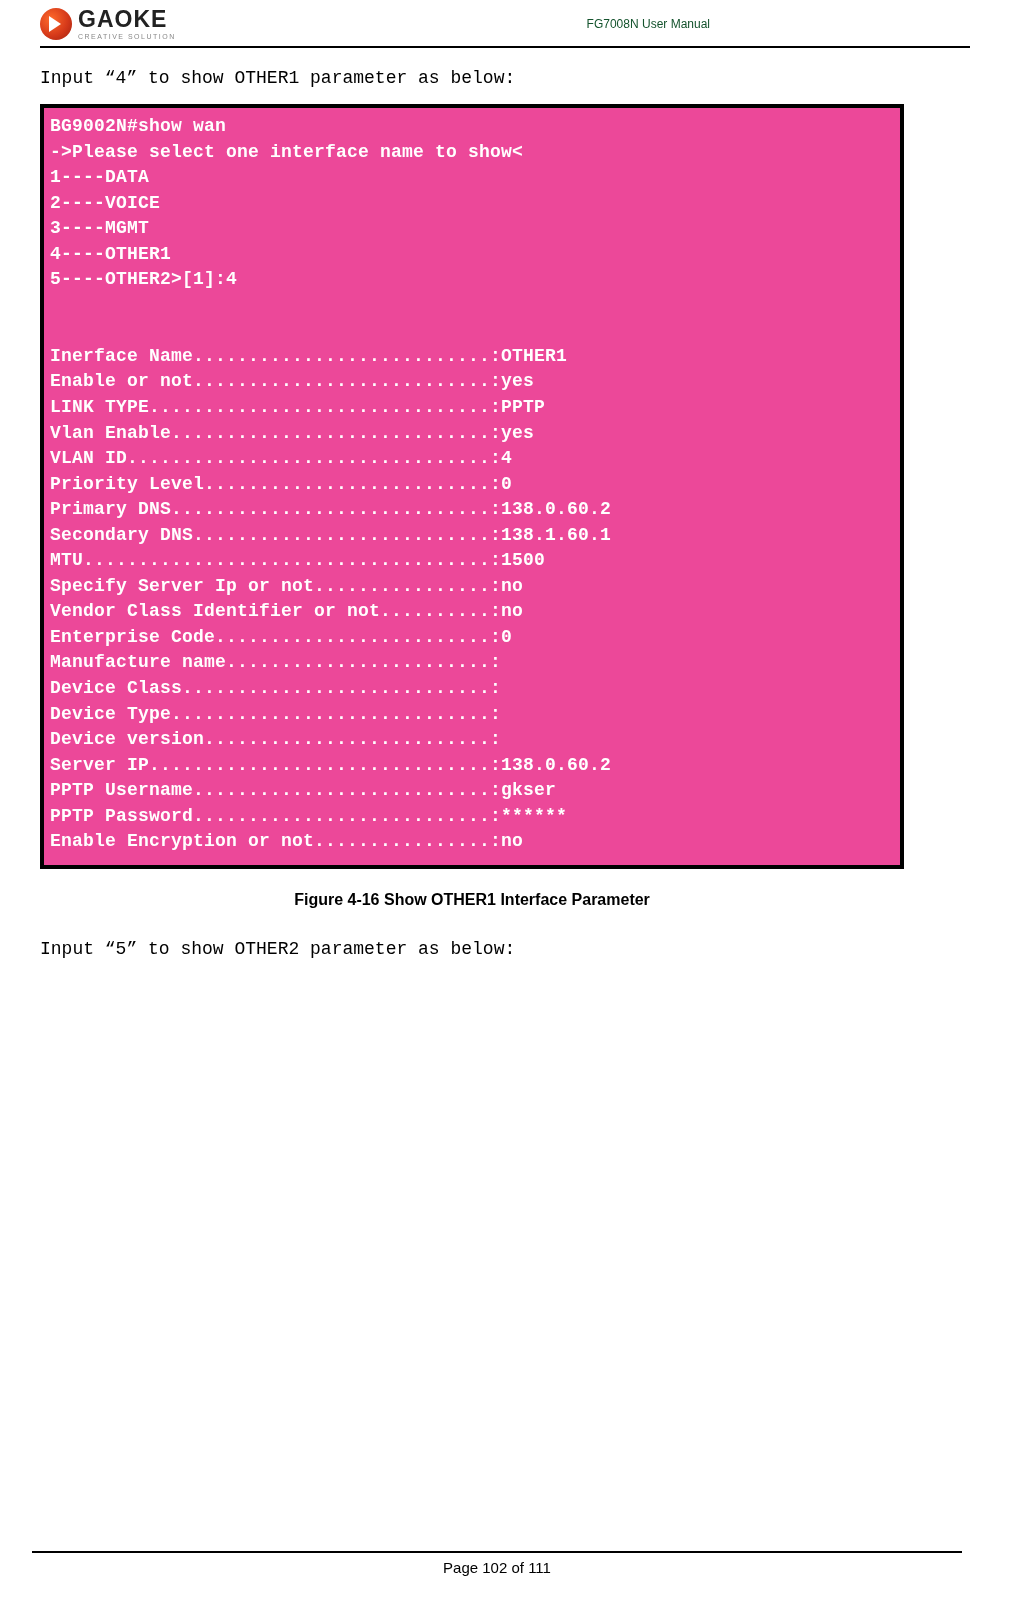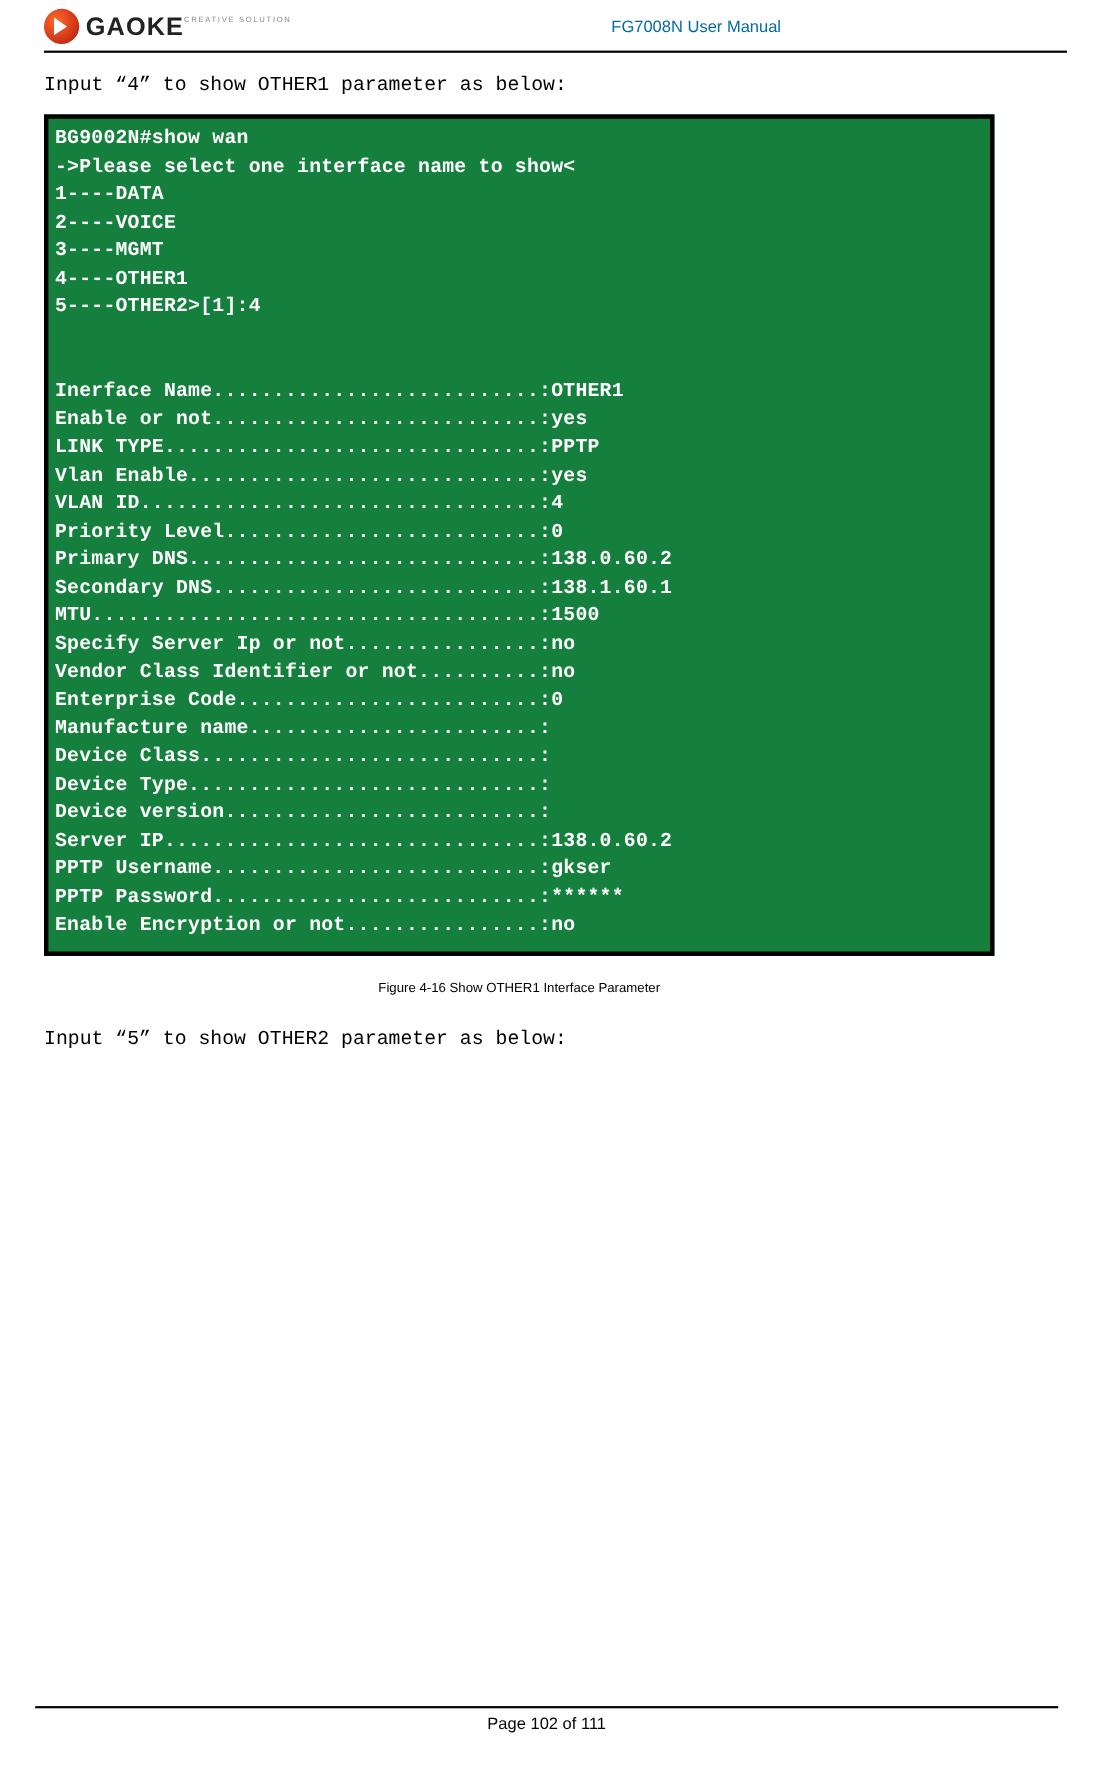--- a/index.html
+++ b/index.html
@@ -37,64 +37,64 @@
     .logo-mark::after {
       content: "";
       position: absolute;
       left: 9px; top: 8px;
       width: 12px; height: 16px;
       background: #fff;
       clip-path: polygon(0 0, 100% 50%, 0 100%);
     }
     .logo-text {
       display: flex;
-      flex-direction: row;
+      flex-direction: column;
       line-height: 1;
     }
     .logo-word {
       font-family: "Arial Black", Arial, sans-serif;
       font-weight: 900;
       font-size: 23px;
       letter-spacing: 1px;
       color: #222;
     }
     .logo-tag {
       font-size: 7px;
       letter-spacing: 1.5px;
       color: #888;
       margin-top: 2px;
     }
     .doc-title {
-      font-size: 15px;
-      color: #0369a1;
+      font-size: 12px;
+      color: #14532d;
       margin-right: 260px;
     }
     .body-text {
       font-size: 18px;
       color: #000;
       margin: 6px 0 16px 0;
       font-family: Liberation Mono, monospace;
     }
     .terminal {
       width: 864px;
-      background: #15803d;
+      background: #ec4899;
       color: #fff;
       font-family: "Courier New", Courier, monospace;
       font-size: 18px;
       font-weight: bold;
       line-height: 1.42;
       padding: 6px 6px 10px 6px;
       white-space: pre;
       border: 4px solid #000;
       letter-spacing: 0.2px;
     }
     .figure-caption {
       text-align: center;
-      font-weight: normal;
-      font-size: 12px;
+      font-weight: bold;
+      font-size: 16px;
       margin: 22px 0 30px 0;
       width: 864px;
     }
     .footer {
       position: absolute;
       bottom: 30px;
       left: 0; right: 16px;
       text-align: center;
       font-size: 15px;
     }

